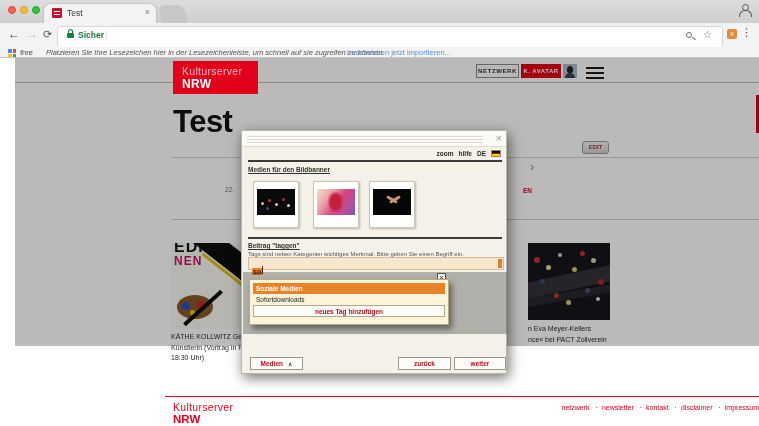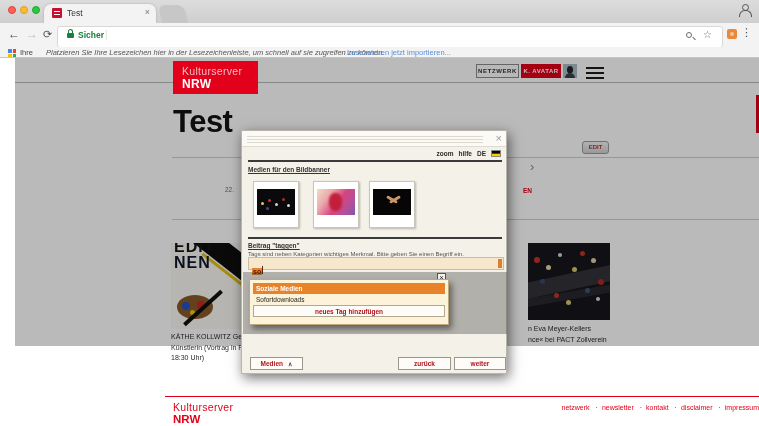--- a/index.html
+++ b/index.html
@@ -71,21 +71,21 @@
   .editbtn{position:absolute;left:567px;top:83px;width:27px;height:13px;background:linear-gradient(#f4f4f4,#d2d2d2);border:1px solid #9a9a9a;border-radius:3px;font-size:6px;font-weight:bold;color:#b03a30;text-align:center;line-height:11px;}
   .hline1{position:absolute;left:157px;top:99px;width:587px;height:1px;background:#cfcfcf;}
   .chev-next{position:absolute;left:515px;top:101px;font-size:13px;color:#8a8a8a;}
   .datefrag{position:absolute;left:210px;top:128px;font-size:6.5px;color:#6f6f6f;}
   .redfrag{position:absolute;left:508px;top:129px;font-size:6.5px;font-weight:bold;color:#e2001a;}
   .hline2{position:absolute;left:157px;top:161px;width:587px;height:1px;background:#cfcfcf;}
 
   
   .poster{position:absolute;left:156px;top:185px;width:87px;height:86px;background:#faf8f3;overflow:hidden;}
   .poster .t1{position:absolute;left:3px;top:-5px;font-size:16px;font-weight:bold;color:#141414;letter-spacing:1px;}
-  .poster .t2{position:absolute;left:3px;top:11px;font-size:16px;font-weight:bold;color:#0f172a;letter-spacing:1px;}
+  .poster .t2{position:absolute;left:3px;top:11px;font-size:12px;font-weight:bold;color:#be185d;letter-spacing:1px;}
   .poster .brush{position:absolute;right:-30px;top:6px;width:110px;height:22px;background:#0e0e0e;transform:rotate(38deg);}
   .poster .yline{position:absolute;right:-16px;top:34px;width:80px;height:3px;background:#e0c014;transform:rotate(38deg);}
   .poster .palette{position:absolute;left:6px;top:52px;width:36px;height:24px;background:#8a5a28;border-radius:50%;}
   .poster .palette i{position:absolute;border-radius:50%;}
   .poster .palette i:nth-child(1){left:5px;top:7px;width:8px;height:8px;background:#2451c4;}
   .poster .palette i:nth-child(2){left:20px;top:6px;width:8px;height:8px;background:#cf2323;}
   .poster .palette i:nth-child(3){left:13px;top:15px;width:5px;height:5px;background:#e7cb1a;}
   .poster .handle{position:absolute;left:30px;top:40px;width:4px;height:50px;background:#101010;transform:rotate(48deg);}
   .cap{position:absolute;font-size:7px;line-height:10.5px;color:#2a2a2a;}
   .capL{left:156px;top:274px;width:88px;}

